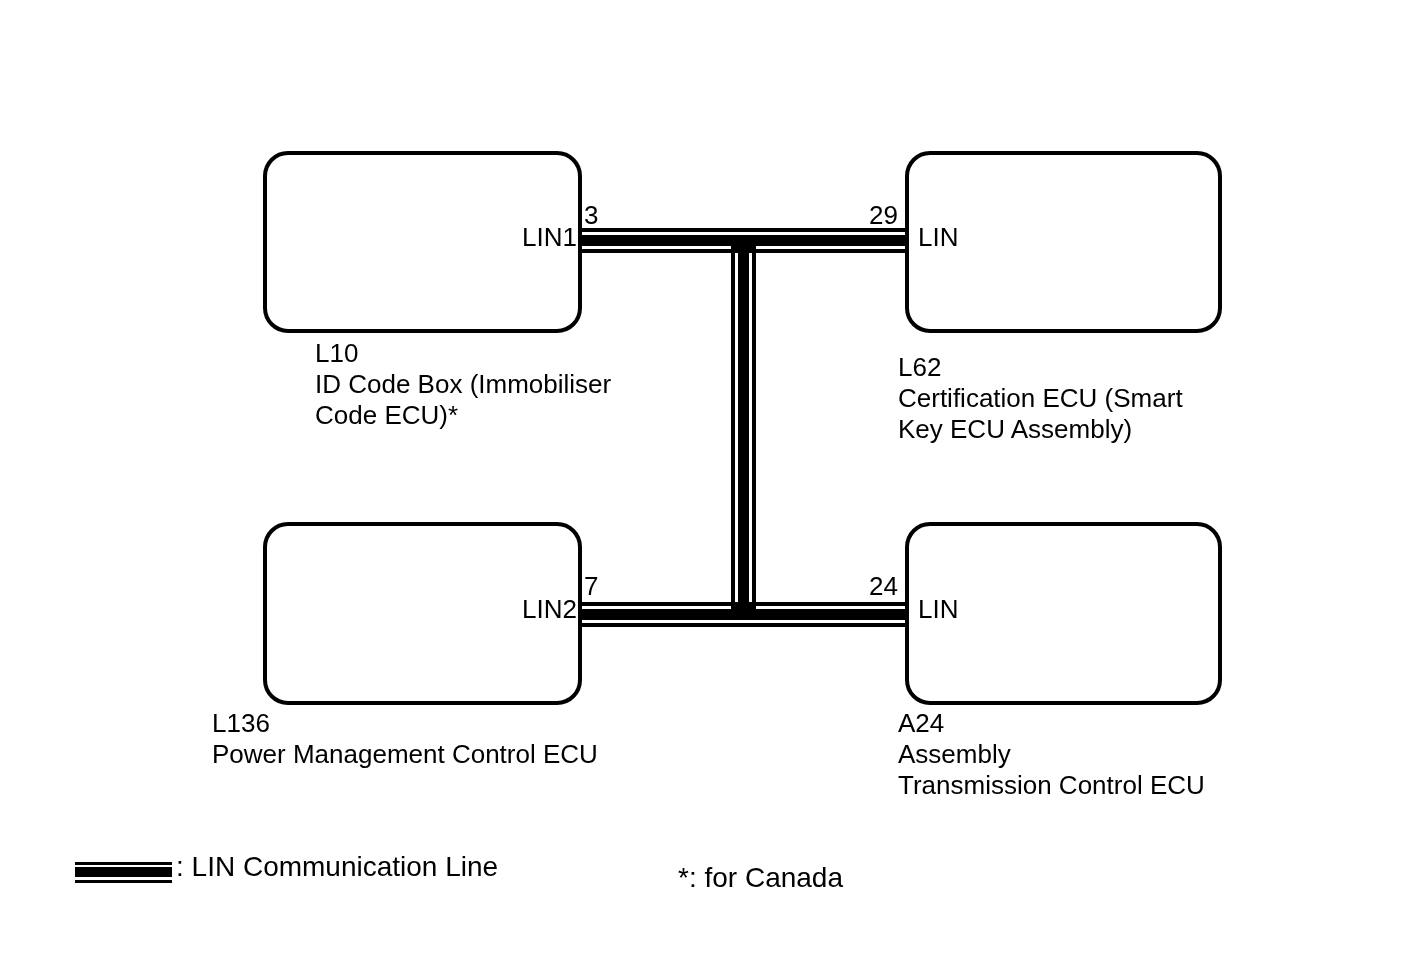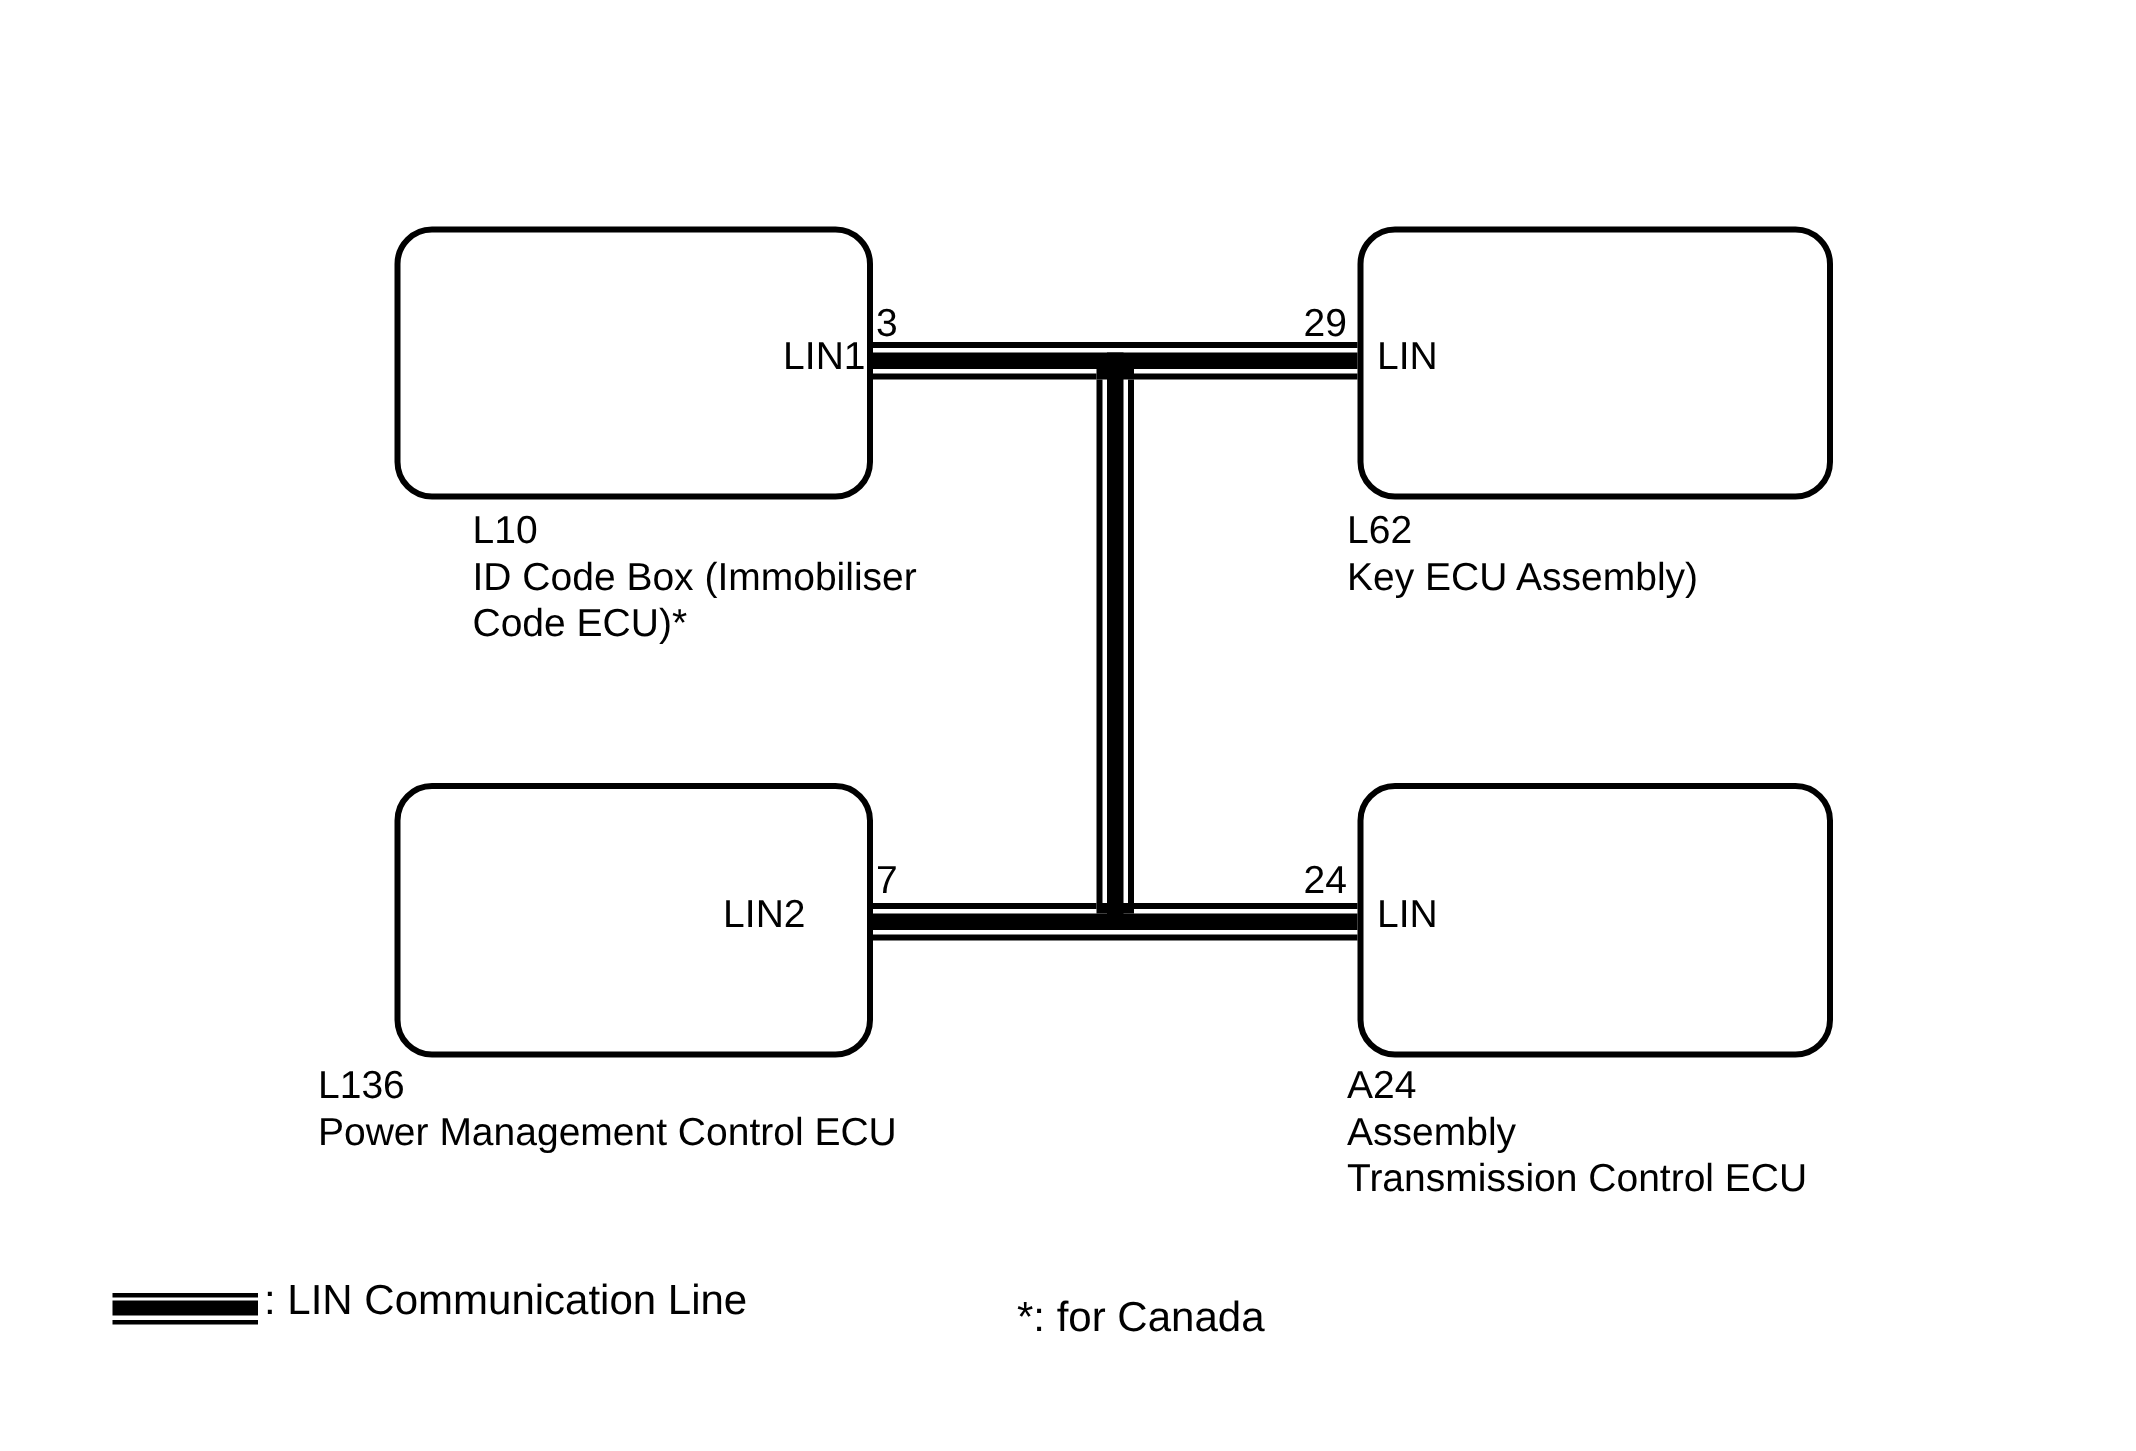--- a/index.html
+++ b/index.html
@@ -33,35 +33,36 @@
 
 <div class="canvas" style="background: rgb(255, 255, 255);">
 
   <div class="ecu-box" style="left:263px; top:151px; width:319px; height:182px;"></div>
   <div class="ecu-box" style="left:905px; top:151px; width:317px; height:182px;"></div>
   <div class="ecu-box" style="left:263px; top:522px; width:319px; height:183px;"></div>
   <div class="ecu-box" style="left:905px; top:522px; width:317px; height:183px;"></div>
 
   <div class="port" style="top:224px; right:847px;">LIN1</div>
   <div class="port" style="top:224px; left:918px;">LIN</div>
-  <div class="port" style="top:596px; right:887px;margin-left:29px;">LIN2</div>
+  <div class="port" style="top:596px; right:847px;margin-left:29px;">LIN2</div>
   <div class="port" style="top:596px; left:918px;">LIN</div>
 
   <div class="pin" style="top:202px; left:584px;">3</div>
   <div class="pin" style="top:202px; right:526px;">29</div>
   <div class="pin" style="top:573px; left:584px;">7</div>
   <div class="pin" style="top:573px; right:526px;">24</div>
 
   <div class="caption" style="left:267px; top:338px;margin-left:48px;">
     <div>L10</div>
     <div>ID Code Box (Immobiliser</div>
     <div>Code ECU)*</div>
   </div>
-  <div class="caption" style="left:898px; top:338px;">
+  <div class="caption" style="left:898px; top:352px;">
     <div>L62</div>
+    <div>Certification ECU (Smart</div>
     <div>Key ECU Assembly)</div>
   </div>
   <div class="caption" style="left:212px; top:708px;">
     <div>L136</div>
     <div>Power Management Control ECU</div>
   </div>
   <div class="caption" style="left:898px; top:708px;">
     <div>A24</div>
     <div>Assembly</div>
     <div>Transmission Control ECU</div>

